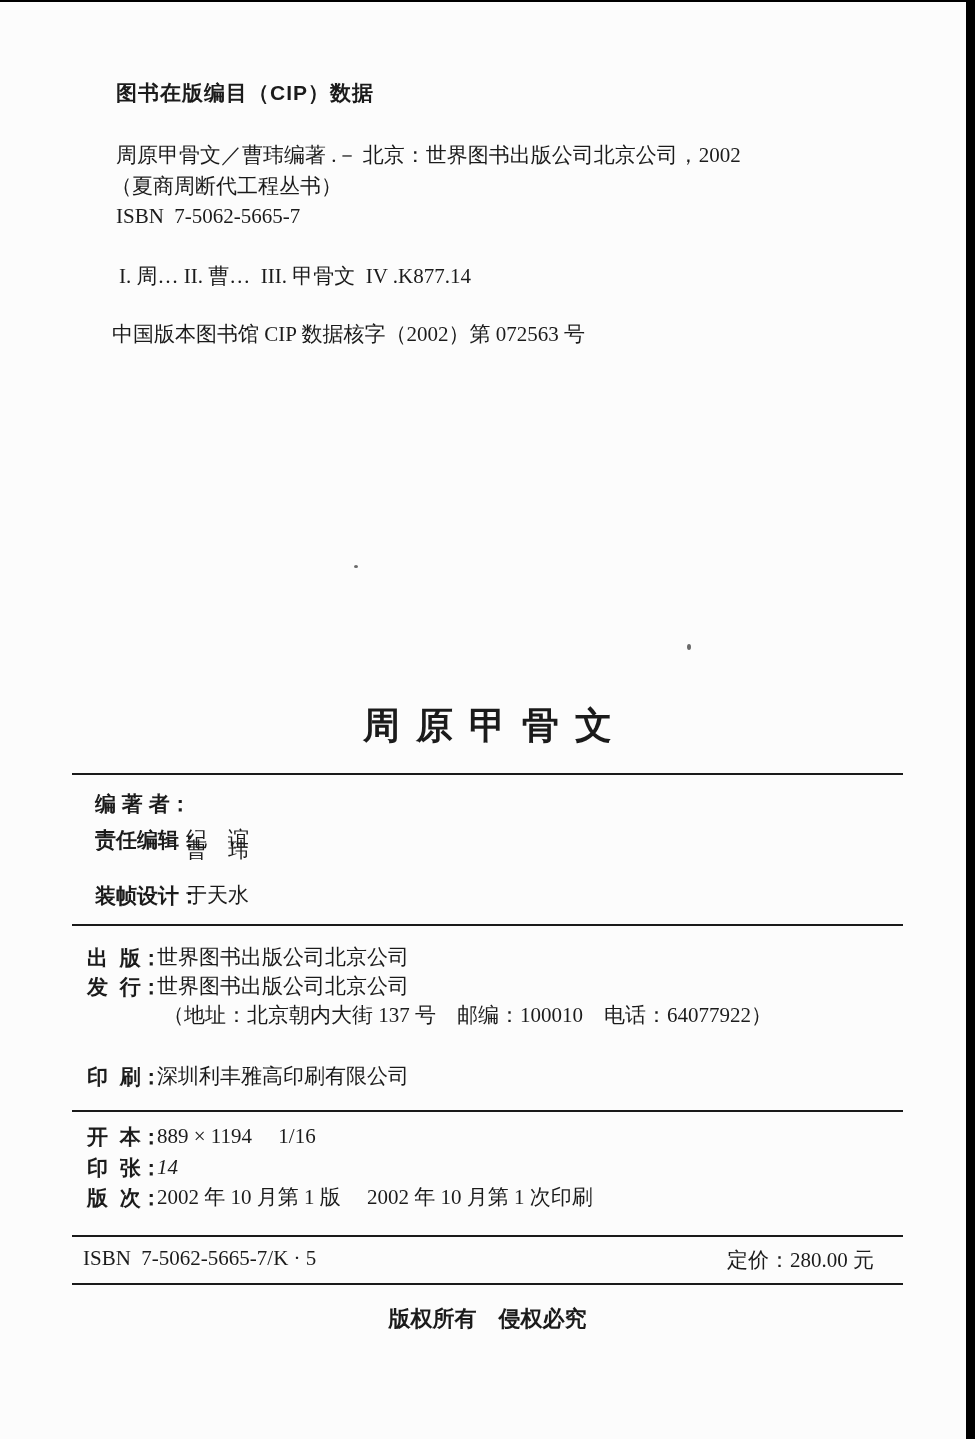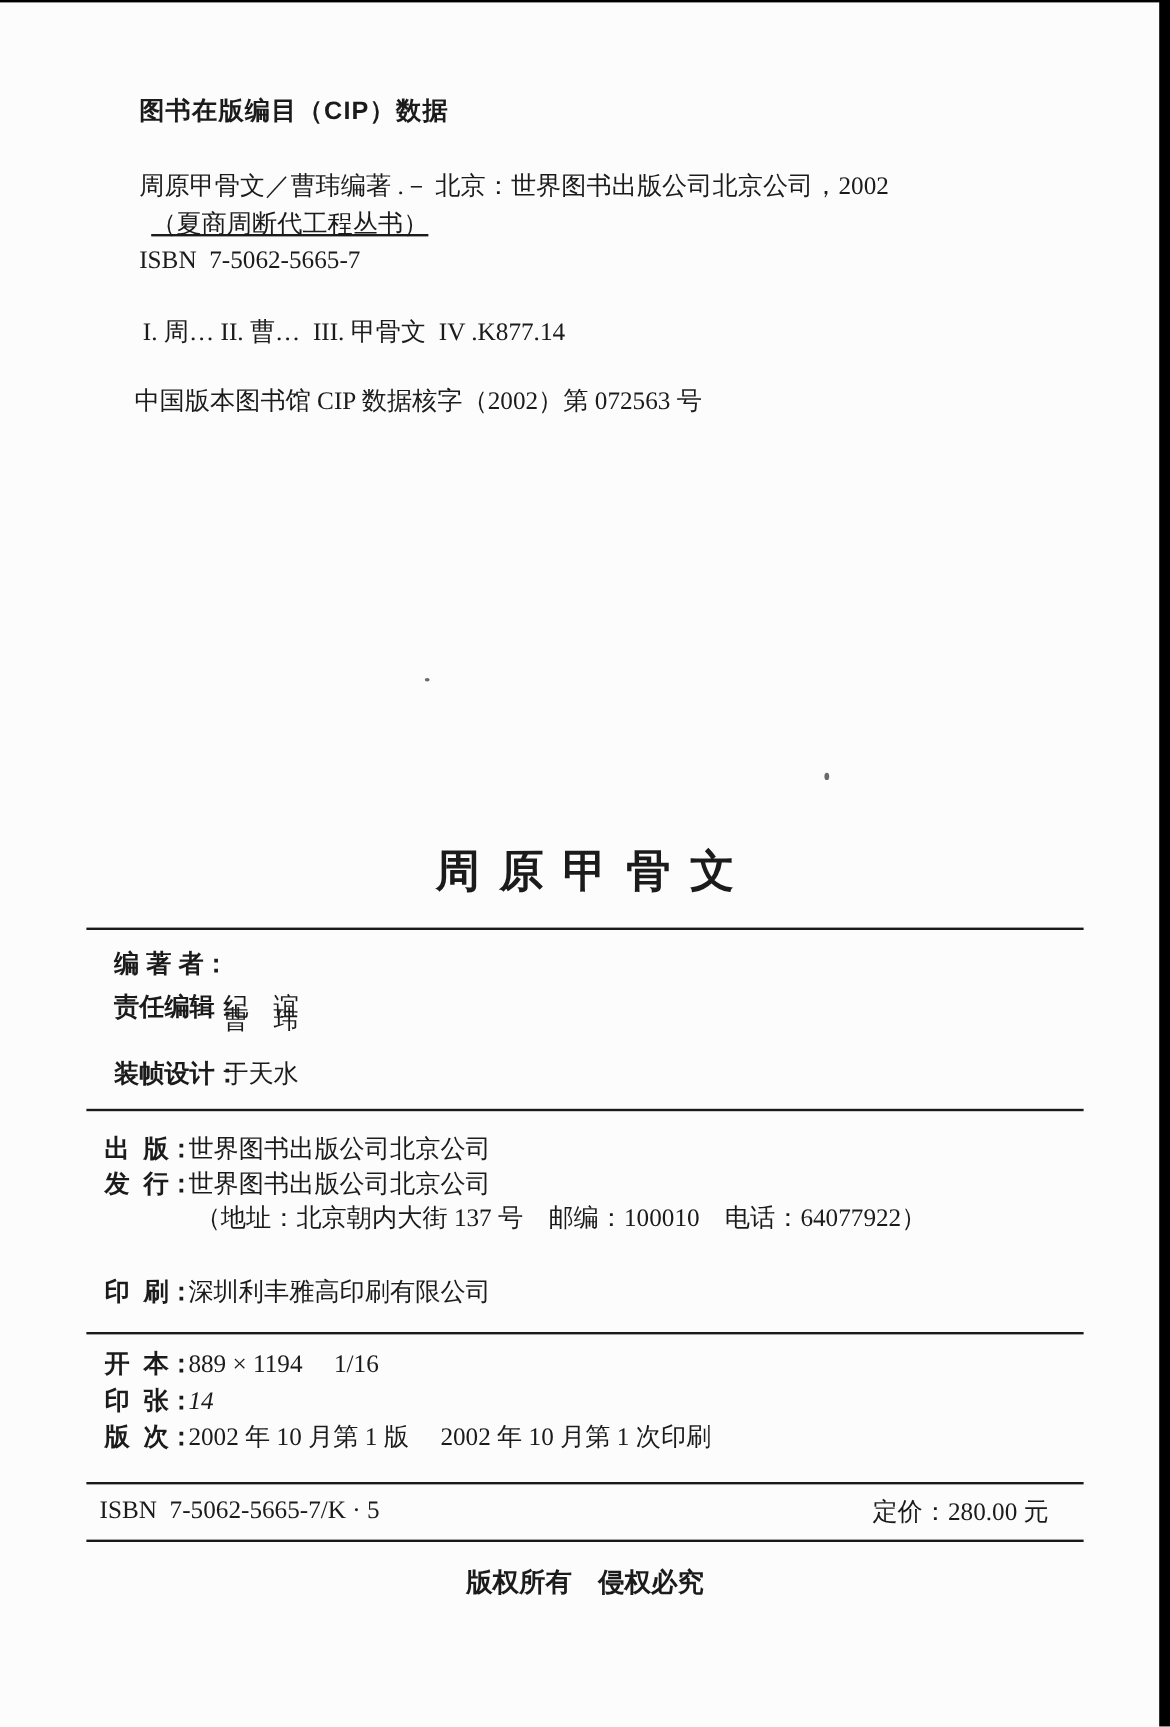--- a/index.html
+++ b/index.html
@@ -32,21 +32,21 @@
 <div class="page">
 
   <div class="edge-top"></div>
   <div class="edge-right"></div>
   <div class="speck" style="left:354px; top:565px; width:4px; height:3px;"></div>
   <div class="speck" style="left:687px; top:644px; width:4px; height:6px;"></div>
 
   <div class="abs hei cip-heading" style="left:116px; top:82px;">图书在版编目（CIP）数据</div>
 
   <div class="abs serif" style="left:116px; top:145px;">周原甲骨文／曹玮编著 .－ 北京：世界图书出版公司北京公司，2002</div>
-  <div class="abs serif" style="left:126px; top:176px;text-decoration:underline;">（夏商周断代工程丛书）</div>
+  <div class="abs serif" style="left:111px; top:176px;">（夏商周断代工程丛书）</div>
   <div class="abs serif" style="left:116px; top:206px;">ISBN  7-5062-5665-7</div>
   <div class="abs serif" style="left:119px; top:266px;">I. 周… II. 曹…  III. 甲骨文  IV .K877.14</div>
   <div class="abs serif" style="left:112px; top:324px;">中国版本图书馆 CIP 数据核字（2002）第 072563 号</div>
 
   <div class="abs hei big-title" style="left:50%; top:707px; transform:translateX(-47%);">周原甲骨文</div>
 
   <div class="rule" style="top:773px;"></div>
   <div class="rule" style="top:924px;"></div>
   <div class="rule" style="top:1110px;"></div>
   <div class="rule" style="top:1235px;"></div>

